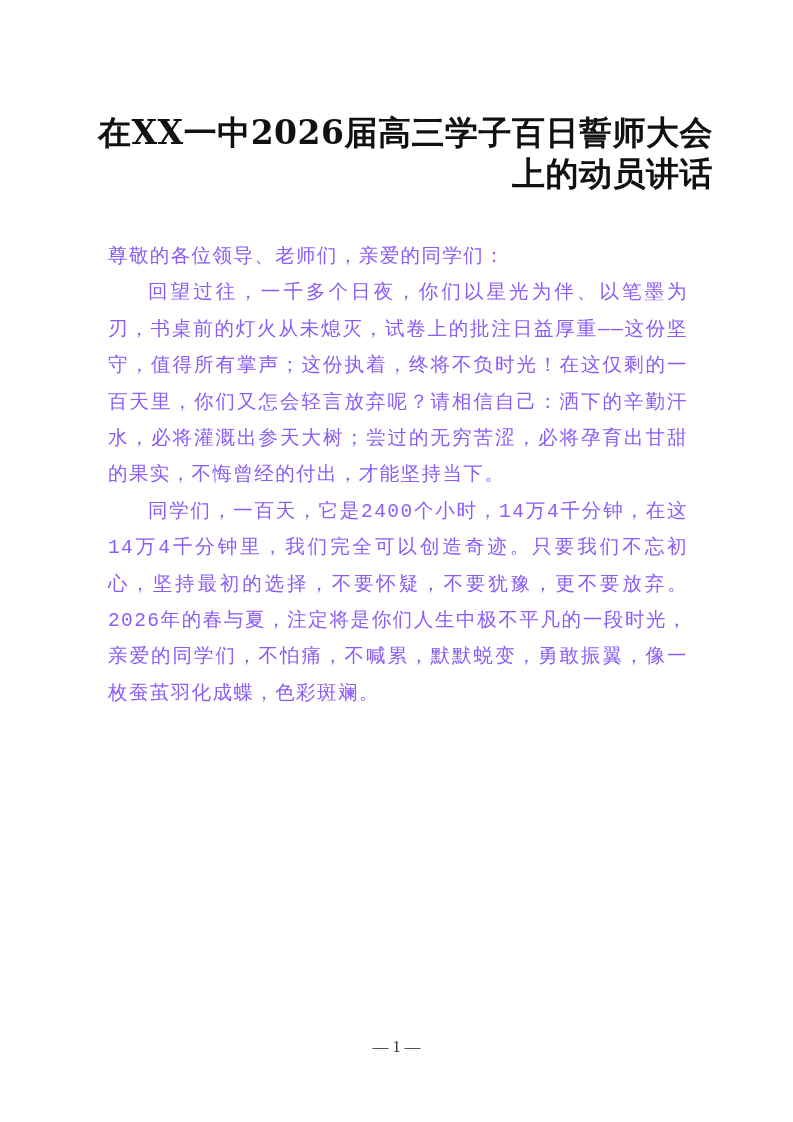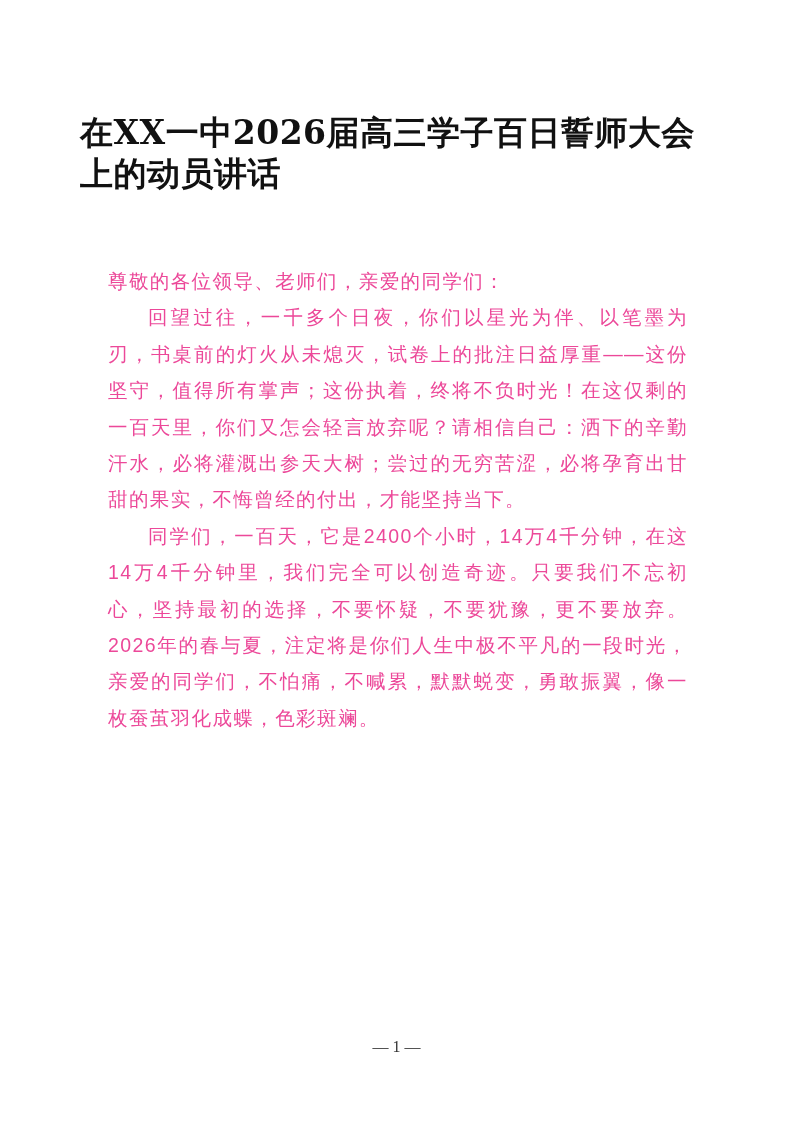--- a/index.html
+++ b/index.html
@@ -1,30 +1,30 @@
 <!DOCTYPE html>
 <html><head>
 <meta charset="utf-8">
 <style>
   html, body { margin: 0; padding: 0; background: #ffffff; }
   body { width: 793px; height: 1122px; position: relative; overflow: hidden; }
   .page { position: absolute; left: 0; top: 0; width: 793px; height: 1122px; background: #ffffff; }
   .title {
     position: absolute; left: 80px; width: 633px; top: 112px;
-    text-align: left;
+    text-align: right;
     font-family: "DejaVu Serif", "Liberation Serif", serif;
     font-weight: bold; font-size: 33px; line-height: 41px;
     color: #111111; letter-spacing: 0.5px;
   }
   .title div { white-space: nowrap; }
   .body {
     position: absolute; left: 108px; width: 580px; top: 239px;
-    font-family: Liberation Sans, sans-serif;
-    font-size: 19.5px; line-height: 36.4px; color: #ec4899;
-    text-align: justify; letter-spacing: 1.4px; margin-top: 24px;
+    font-family: Liberation Mono, monospace;
+    font-size: 19.5px; line-height: 36.4px; color: #8b5cf6;
+    text-align: justify; letter-spacing: 1.4px;
   }
   .body p { margin: 0; }
   .body p.indent { text-indent: 40px; }
   .footer {
     position: absolute; left: 0; width: 793px; top: 1038px;
     text-align: center;
     font-family: "Liberation Serif", "DejaVu Serif", serif;
     font-size: 16px; color: #333333;
   }
 </style>

